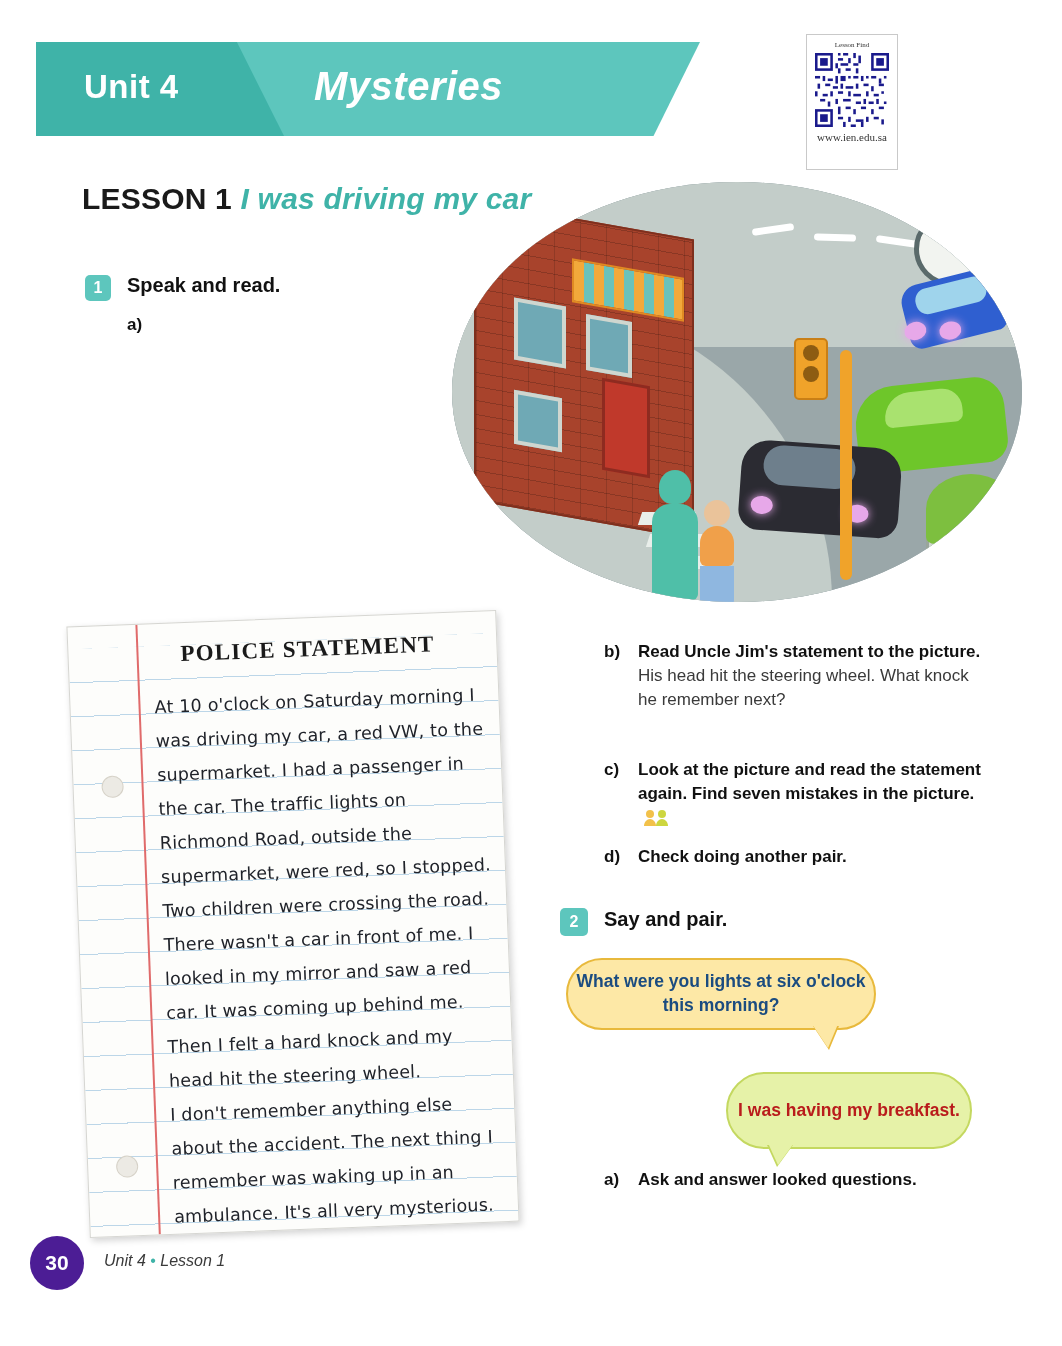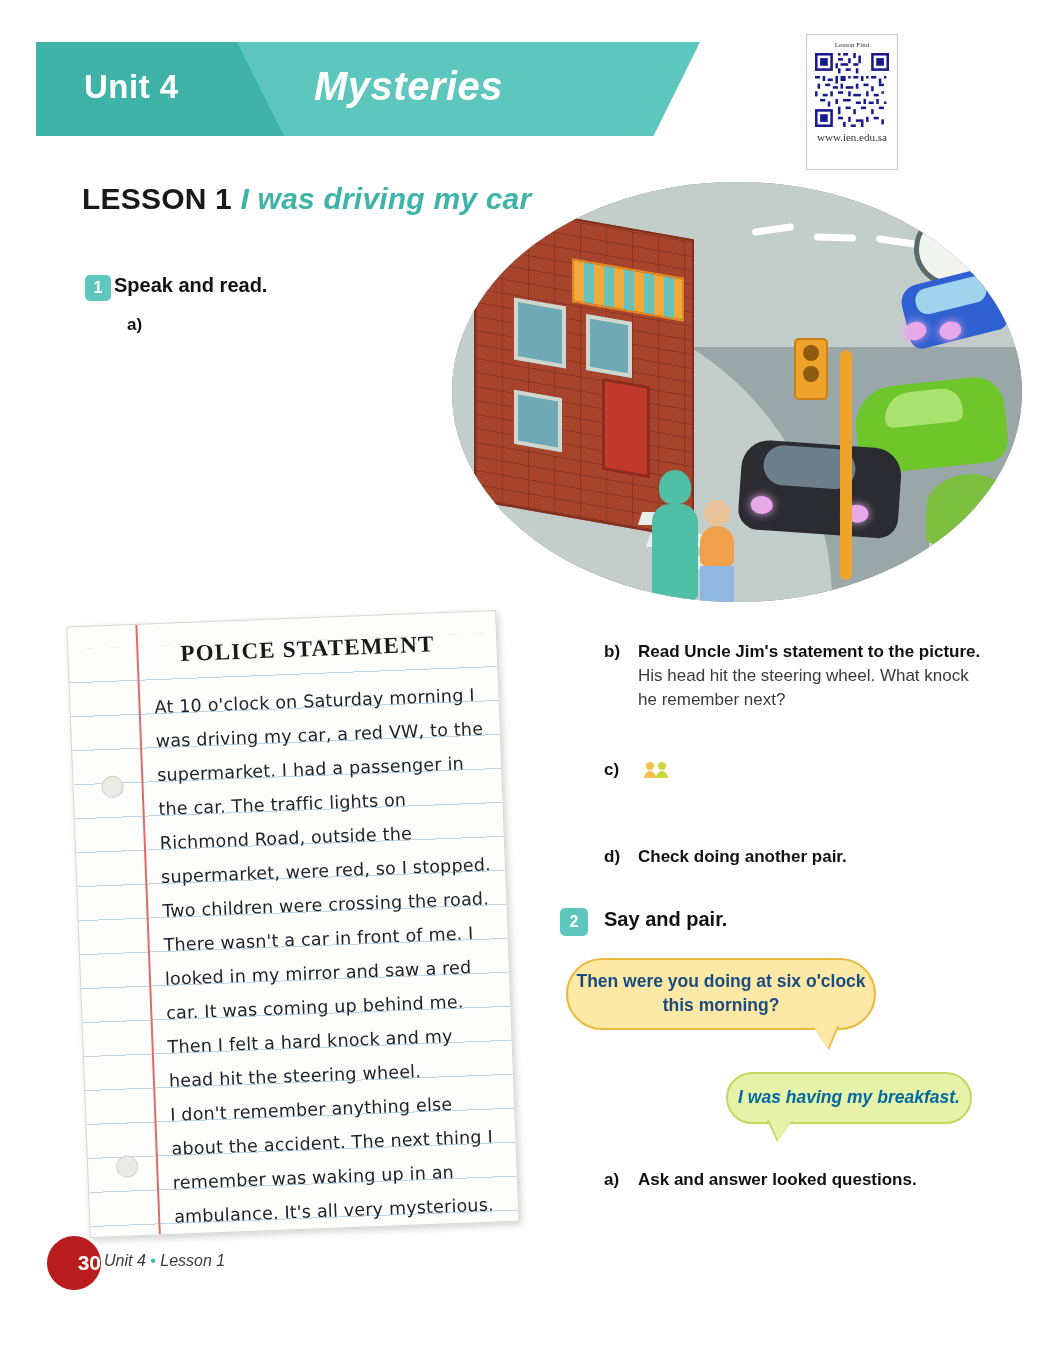--- a/index.html
+++ b/index.html
@@ -78,21 +78,21 @@
     position: absolute;
     width: 26px; height: 26px;
     background: #5dc6bd;
     border-radius: 5px;
     color: #fff;
     font-size: 16px; font-weight: bold;
     text-align: center; line-height: 26px;
   }
   .act1-badge { left: 85px; top: 275px; }
   .act1-heading {
-    position: absolute; left: 114px; top: 274px;
+    position: absolute; left: 127px; top: 274px;
     font-size: 20px; font-weight: bold; color: #111;
   }
   .act1-a {
     position: absolute; left: 127px; top: 313px;
     width: 290px;
     font-size: 17px; font-weight: bold; color: #111;
     line-height: 1.45;
   }
   .act1-a .marker { position: absolute; left: 0; }
   .act1-a .body { display: block; margin-left: 29px; }
@@ -283,49 +283,48 @@
   .bubble-q .tail {
     position: absolute; right: 36px; bottom: -20px;
     width: 0; height: 0;
     border-left: 16px solid transparent;
     border-right: 10px solid transparent;
     border-top: 24px solid #fde8a6;
     filter: drop-shadow(1px 2px 0 #e8b93c);
   }
   .bubble-a {
     left: 726px; top: 1072px;
-    width: 246px; height: 52px;
+    width: 246px; height: 77px;
     background: #e6f2a8;
     border: 2px solid #c4d860;
     border-radius: 40px;
     font-size: 17.5px;
     line-height: 1.35;
-    color: #0369a1;
-    font-style: italic;
+    color: #b91c1c;
   }
   .bubble-a .tail {
     position: absolute; left: 40px; bottom: -18px;
     width: 0; height: 0;
     border-left: 10px solid transparent;
     border-right: 16px solid transparent;
     border-top: 22px solid #e6f2a8;
     filter: drop-shadow(-1px 2px 0 #c4d860);
   }
   .ex-2a { left: 604px; top: 1168px; width: 390px; font-weight: bold; }
 
   
   .footer-badge {
     position: absolute;
-    left: 47px; top: 1236px;
+    left: 30px; top: 1236px;
     width: 54px; height: 54px;
-    background: #b91c1c;
+    background: #4c1d95;
     border-radius: 50%;
     color: #fff;
     font-size: 21px; font-weight: bold;
-    text-align: right; line-height: 54px;
+    text-align: center; line-height: 54px;
   }
   .footer-text {
     position: absolute;
     left: 104px; top: 1252px;
     font-size: 16px;
     font-style: italic;
     color: #3a3a3a;
   }
   .footer-text .dot { color: #3fb3a8; font-style: normal; }
 </style>
@@ -508,38 +507,38 @@
 <div class="ex ex-b">
   <span class="marker">b)</span>
   <span class="body">
     <span class="bold">Read Uncle Jim's statement to the picture.</span><br>
     <span class="reg">His head hit the steering wheel. What knock he remember next?</span>
   </span>
 </div>
 
 <div class="ex ex-c">
   <span class="marker">c)</span>
-  <span class="body bold"><span class="pair-icon"><svg width="30" height="17" viewBox="0 0 30 17">
+  <span class="body bold"><span>Look at the picture and read the statement again. Find seven mistakes in the picture.</span><span class="pair-icon"><svg width="30" height="17" viewBox="0 0 30 17">
           <circle cx="8" cy="5" r="4" fill="#f2c14a"></circle>
           <path d="M2 17c0-4 3-7 6-7s6 3 6 7z" fill="#f2c14a"></path>
           <circle cx="20" cy="5" r="4" fill="#cdd63f"></circle>
           <path d="M14 17c0-4 3-7 6-7s6 3 6 7z" fill="#cdd63f"></path>
         </svg></span></span>
 </div>
 
 <div class="ex ex-d">
   <span class="marker">d)</span>
   <span class="body bold">Check doing another pair.</span>
 </div>
 
 <div class="num-badge act2-badge">2</div>
 <div class="act2-heading">Say and pair.</div>
 
 <div class="bubble bubble-q">
-  <span>Then were you doing at six o'clock this morning?</span>
+  <span>What were you lights at six o'clock this morning?</span>
   <span class="tail"></span>
 </div>
 
 <div class="bubble bubble-a">
   <span>I was having my breakfast.</span>
   <span class="tail"></span>
 </div>
 
 <div class="ex ex-2a">
   <span class="marker">a)</span>

